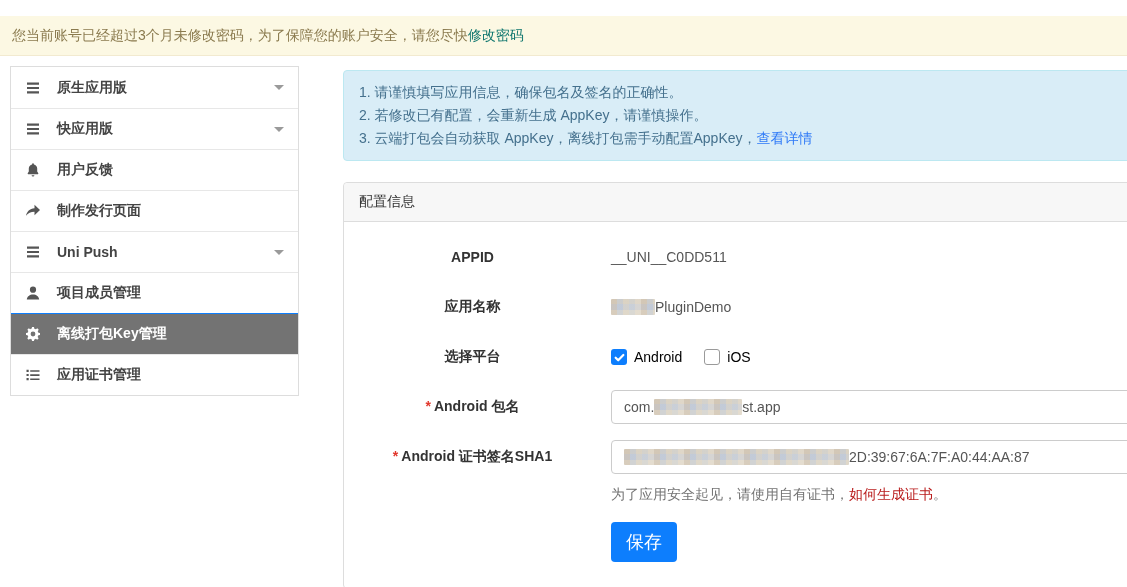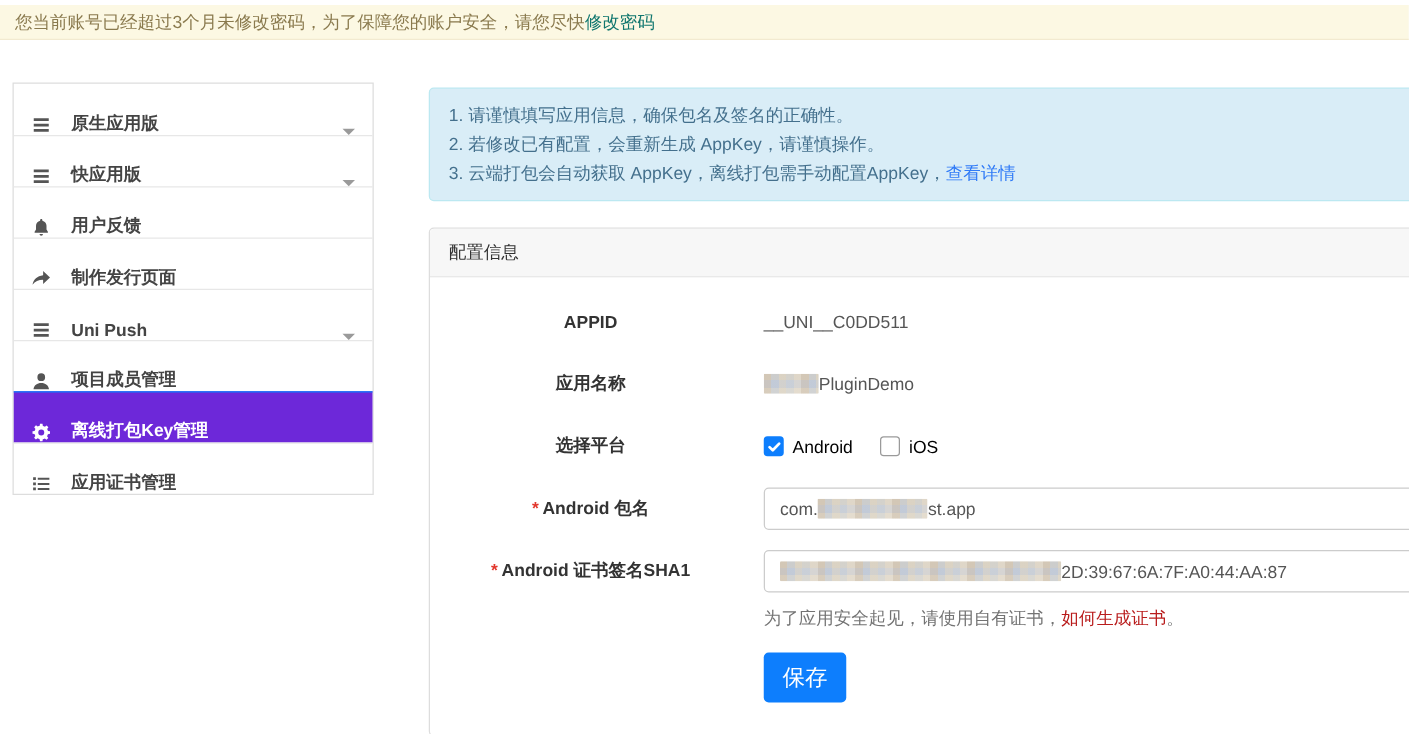--- a/index.html
+++ b/index.html
@@ -1,37 +1,37 @@
 <!DOCTYPE html>
 <html><head>
 <meta charset="utf-8">
 <style>
   * { margin:0; padding:0; box-sizing:border-box; }
   html,body { width:1127px; height:587px; overflow:hidden; background:#fff;
     font-family:"Liberation Sans","DejaVu Sans",sans-serif; font-size:14px; color:#333; }
 
   
-  .banner { position:absolute; left:0; top:4px; width:1127px; height:28px;
+  .banner { position:absolute; left:0; top:16px; width:1127px; height:40px;
     background:#fcf8e3; border-bottom:1px solid #f2ead0; display:flex; align-items:center;
     padding:0 12px; color:#8a7a4e; }
   .banner a { color:#0f766e; text-decoration:none; cursor:pointer; }
 
   
   .sidebar { position:absolute; left:10px; top:66px; width:289px; background:#fff;
     border:1px solid #ddd; }
-  .side-item { height:41px; display:flex; align-items:flex-end; padding:0 14px;
+  .side-item { height:41px; display:flex; align-items:center; padding:0 14px;
     border-top:1px solid #e7e7e7; cursor:pointer; color:#444; }
   .side-item:first-child { border-top:none; }
   .side-item .icon { width:16px; height:16px; margin-right:16px; display:inline-flex;
     align-items:center; justify-content:center; color:#555; flex:none; }
   .side-item .icon svg { width:16px; height:16px; fill:currentColor; }
   .side-label { font-weight:bold; font-size:14px; }
   .caret { width:0; height:0; margin-left:auto; border-left:5px solid transparent;
     border-right:5px solid transparent; border-top:5px solid #9a9a9a; }
-  .side-item.active { background:#6d28d9; color:#fff; border-top-color:#0d7efd; }
+  .side-item.active { background:#737373; color:#fff; border-top-color:#0d7efd; }
   .side-item.active .icon { color:#fff; }
   .side-item.active + .side-item { border-top-color:#e7e7e7; }
 
   
   .main { position:absolute; left:343px; top:70px; width:1050px; }
 
   .notice { background:#d9edf7; border:1px solid #bce8f1; border-radius:4px;
     padding:10px 15px; color:#44708d; line-height:23px; }
   .notice a { color:#2f7af7; text-decoration:none; cursor:pointer;margin-top:19px; }
 

